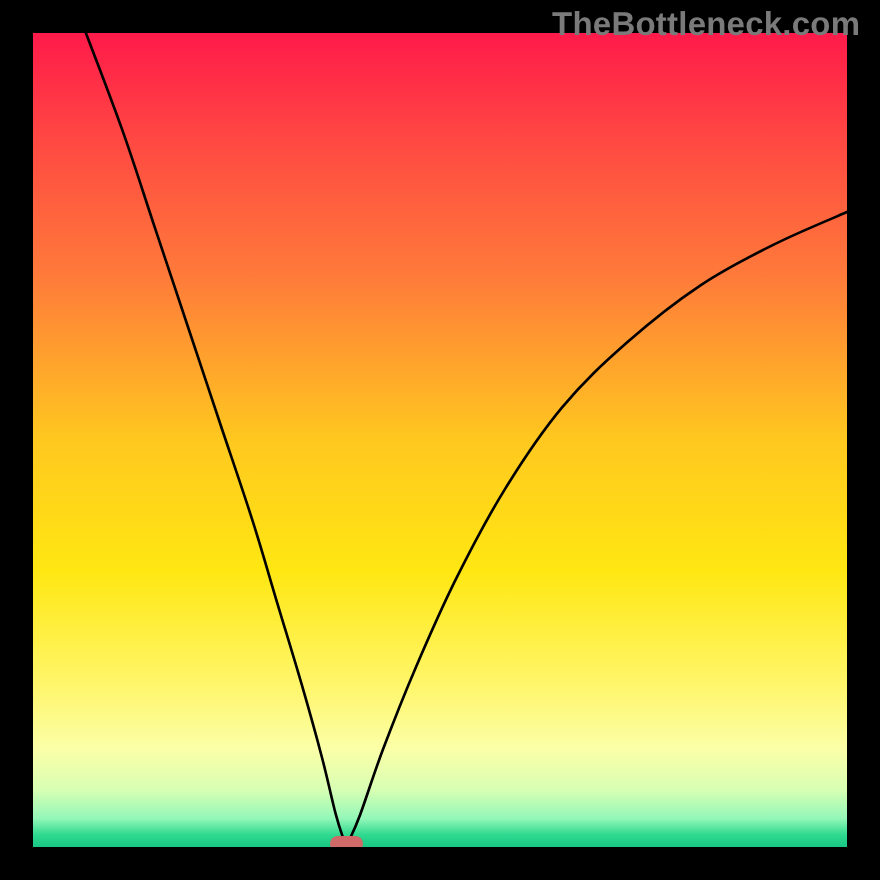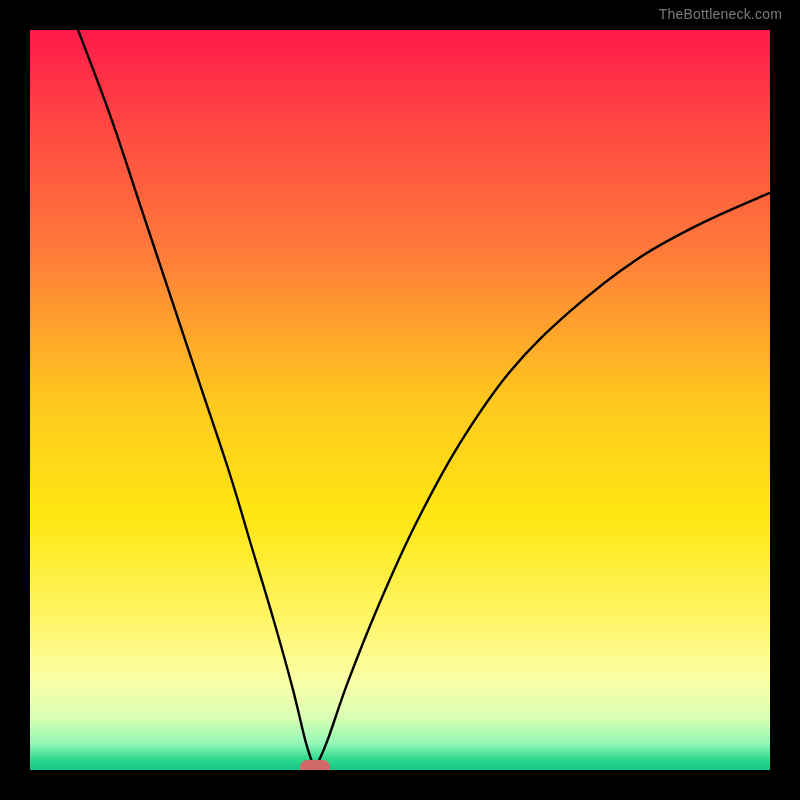--- a/index.html
+++ b/index.html
@@ -27,22 +27,22 @@
   }
   .gradient {
     position: absolute;
     inset: 0;
   }
   .watermark {
     position: absolute;
     top: 6px;
     right: 18px;
     color: #7a7a7a;
-    font-size: 14px;
-    font-weight: 400;
+    font-size: 30px;
+    font-weight: 700;
     letter-spacing: 0.2px;
     user-select: none;
   }
   .curve-svg {
     position: absolute;
     inset: 0;
   }
   .marker {
     position: absolute;
     background: #cf6a68;

